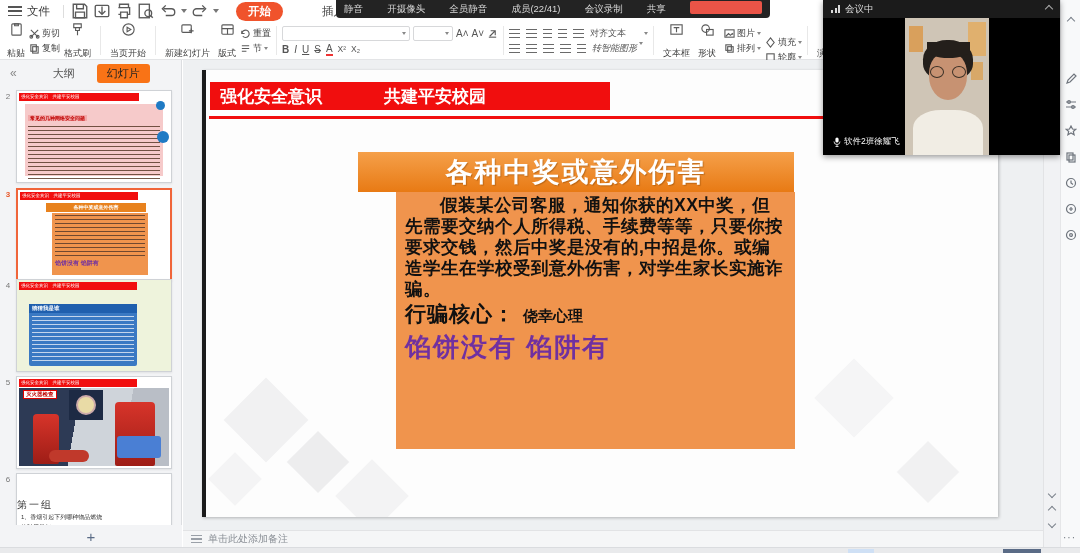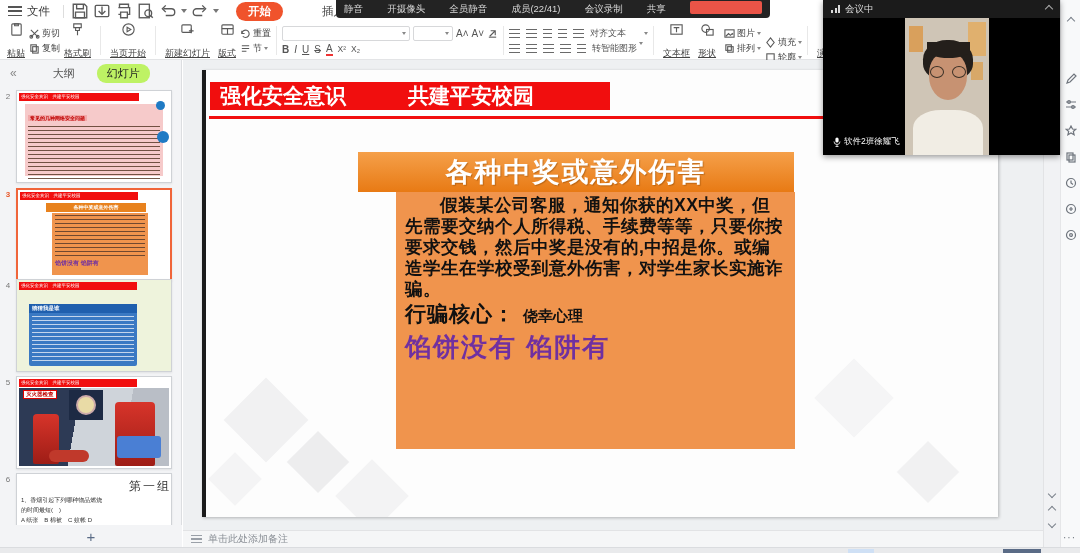--- a/index.html
+++ b/index.html
@@ -22,53 +22,53 @@
   .meetbar { position:absolute; left:336px; top:0; width:434px; height:18px; background:#232323; border-radius:0 0 4px 4px; display:flex; align-items:center; justify-content:space-between; padding:0 8px; z-index:60; }
   .meetbar .mitem { color:#d8d8d8; font-size:9.5px; white-space:nowrap; }
   .meet-end { width:72px; height:13px; background:#ea5447; border-radius:2px; margin-top:-4px; }
 
   
   .ribbon { position:absolute; left:0; top:22px; width:1080px; height:38px; background:#fff; border-bottom:1px solid #e3e4e6; display:flex; align-items:stretch; font-size:9px; color:#444; }
   .rgroup { display:flex; align-items:center; padding:2px 3px; }
   .rdiv { width:1px; background:#e8e8e8; margin:4px 2px; }
   .bigbtn { display:flex; flex-direction:column; align-items:center; justify-content:center; padding:1px 4px; white-space:nowrap; }
   .bigbtn svg { width:17px; height:15px; stroke:#5a5a5a; fill:none; stroke-width:1.2; }
-  .bigbtn .lbl { margin-top:10px;text-decoration:underline; }
+  .bigbtn .lbl { margin-top:10px; }
   .stack { display:flex; flex-direction:column; justify-content:center; gap:2px; }
   .smallbtn { display:flex; align-items:center; gap:2px; white-space:nowrap; height:13px; }
   .smallbtn svg { width:11px; height:11px; stroke:#5a5a5a; fill:none; stroke-width:1.2; }
   .combo { border:1px solid #d7d8da; border-radius:2px; height:15px; display:flex; align-items:center; justify-content:flex-end; padding:0 3px; background:#fff; }
   .fontrows { display:flex; flex-direction:column; gap:2px; justify-content:center; }
   .fmtrow { display:flex; align-items:center; gap:5px; font-size:10px; color:#555; }
   .fmtrow b { font-weight:bold; } .fmtrow .it { font-style:italic; } .fmtrow .un { text-decoration:underline; } .fmtrow .st { text-decoration:line-through; }
   .bars { width:11px; height:9px; background:repeating-linear-gradient(to bottom,#6a6a6a 0 1px,transparent 1px 4px); }
   .bars.short { width:9px; }
   .mini-caret { width:0; height:0; border-left:2.5px solid transparent; border-right:2.5px solid transparent; border-top:3px solid #888; display:inline-block; }
 
   
   .leftpanel { position:absolute; left:0; top:60px; width:182px; height:487px; background:#f3f4f6; border-right:1px solid #dcdee1; }
   .lp-head { height:26px; display:flex; align-items:center; font-size:11px; color:#555; }
   .lp-collapse { margin:0 14px 0 10px; color:#888; font-size:12px; }
   .lp-tab { padding:2px 10px; margin-left:12px; }
-  .lp-tab.sel { background:#bef264; border-radius:9px; color:#222; }
+  .lp-tab.sel { background:#f97316; border-radius:3px; color:#222; }
   .thumbwrap { position:absolute; left:0; top:28px; width:182px; height:437px; overflow:hidden; }
   .thumbrow { position:absolute; left:0; display:flex; }
   .tnum { width:16px; font-size:8px; color:#777; text-align:center; padding-top:2px; }
   .thumb { width:156px; height:93px; background:#fff; border:1px solid #cfd2d6; position:relative; overflow:hidden; box-shadow:0 1px 2px rgba(0,0,0,.08); }
   .thumb.sel { border:2px solid #f0653a; }
   .t-redbar { position:absolute; left:2px; top:2px; height:8px; background:#f10e0e; color:#fff; font-size:4.5px; line-height:8px; padding:0 2px; white-space:nowrap; overflow:hidden; }
   .t-lines { background:repeating-linear-gradient(to bottom,#5a3b2a 0 1px,transparent 1px 4px); opacity:.85; }
   .lp-bottom { position:absolute; left:0; bottom:0; width:182px; height:22px; background:#f3f4f6; display:flex; align-items:center; justify-content:center; }
   .addslide { font-size:15px; color:#5a6b86; line-height:1; }
 
   
   .canvas { position:absolute; left:183px; top:60px; width:860px; height:470px; background:#eef0f2; overflow:hidden; }
   .slide { position:absolute; left:19px; top:10px; width:796px; height:447px; background:#fdfdfd; border-left:4px solid #1b1b1b; box-shadow:1px 1px 3px rgba(0,0,0,.25); overflow:hidden; }
   .diamond { position:absolute; transform:rotate(45deg); background:#f1f1f2; }
-  .sl-banner { position:absolute; left:4px; top:12px; width:400px; height:28px; background:#f10e0e; color:#fff; font-weight:bold; font-size:21px; display:flex; align-items:center; padding-left:10px; gap:62px; white-space:nowrap; }
+  .sl-banner { position:absolute; left:4px; top:12px; width:400px; height:28px; background:#f10e0e; color:#fff; font-weight:bold; font-size:17px; display:flex; align-items:center; padding-left:10px; gap:62px; white-space:nowrap; }
   .sl-redline { position:absolute; left:3px; top:46px; width:789px; height:3px; background:#f10e0e; }
   .sl-title { position:absolute; left:152px; top:82px; width:436px; height:40px; background:linear-gradient(#f5a04a,#e87a14); color:#fff; font-weight:900; font-size:27px; display:flex; align-items:center; justify-content:center; letter-spacing:2px; text-shadow:1px 1px 1px rgba(120,60,0,.4); }
   .sl-box { position:absolute; left:190px; top:122px; width:399px; height:257px; background:#f0944d; color:#111; padding:3px 8px 0 9px; }
   .sl-h { font-size:21px; font-weight:900; letter-spacing:1px; }
   .sl-p { font-size:17.5px; font-weight:bold; line-height:1.2; text-indent:2em; letter-spacing:.5px; }
   .sl-row { display:flex; align-items:baseline; gap:8px; }
   .sl-sub { font-size:15px; font-weight:bold; }
   .sl-prev { font-size:17px; font-weight:bold; line-height:1.25; }
   .sl-purple { font-size:26px; font-weight:900; color:#7030a0; letter-spacing:2px; margin-top:2px; white-space:nowrap; }
 
@@ -116,21 +116,21 @@
   .t-pinkhead { color:#c00000; font-size:5px; font-weight:bold; background:#f2aaaa; display:inline-block; padding:0 2px; }
   .t-bluebox { position:absolute; left:12px; top:24px; width:108px; height:62px; background:#3a79c3; border-radius:2px; padding:0; }
   .t-bluehead { background:#1f5fae; color:#fff; font-size:5.5px; font-weight:bold; padding:1px 3px; }
   .t-dot { position:absolute; border-radius:50%; background:#1f7ac4; }
   .t-photo { position:absolute; left:2px; top:11px; right:2px; bottom:2px; background:linear-gradient(100deg,#2d3a55 0 38%,#cfd4da 38% 70%,#b9bec6 70%); }
   .t-ext { position:absolute; background:linear-gradient(#d7342a,#9e1d16); border-radius:4px 4px 2px 2px; }
   .t-gauge { position:absolute; left:50px; top:2px; width:34px; height:30px; background:#1d2a44; display:flex; align-items:center; justify-content:center; }
   .t-gauge i { width:20px; height:20px; border-radius:50%; background:#e9dba6; border:2px solid #caa; display:block; }
   .t-bubble { position:absolute; background:#4a7fd4; border-radius:3px; }
   .t-redlabel { position:absolute; left:4px; top:2px; background:#fff; border:1px solid #d00; color:#c00000; font-size:5.5px; font-weight:bold; padding:0 2px; white-space:nowrap; }
-  .t6-title { text-align:right; font-size:12px; color:#333; margin-top:4px; letter-spacing:2px; }
+  .t6-title { text-align:left; font-size:10px; color:#333; margin-top:24px; letter-spacing:2px; }
   .t6-line { font-size:6px; color:#333; margin:2px 4px 0; line-height:1.3; }
 </style>
 </head>
 <body>
 
 <div id="app">
 
   <div class="tabbar">
     <div class="menu-burger">
         <i></i>
@@ -313,21 +313,21 @@
               <span>对齐文本</span>
               <span class="mini-caret"></span>
             </span>
         </div>
         <div class="fmtrow" style="gap:6px;">
           <span class="bars"></span>
           <span class="bars"></span>
           <span class="bars"></span>
           <span class="bars"></span>
           <span class="bars short"></span>
-          <span style="font-size:9px;display:flex;align-items:flex-start;gap:2px;">
+          <span style="font-size:9px;display:flex;align-items:flex-start;gap:2px;font-style:italic;">
               <span>转智能图形</span>
               <span class="mini-caret"></span>
             </span>
         </div>
       </div>
     </div>
     <div class="rdiv"></div>
     <div class="rgroup">
       <div class="bigbtn">
         <svg viewBox="0 0 16 16">

